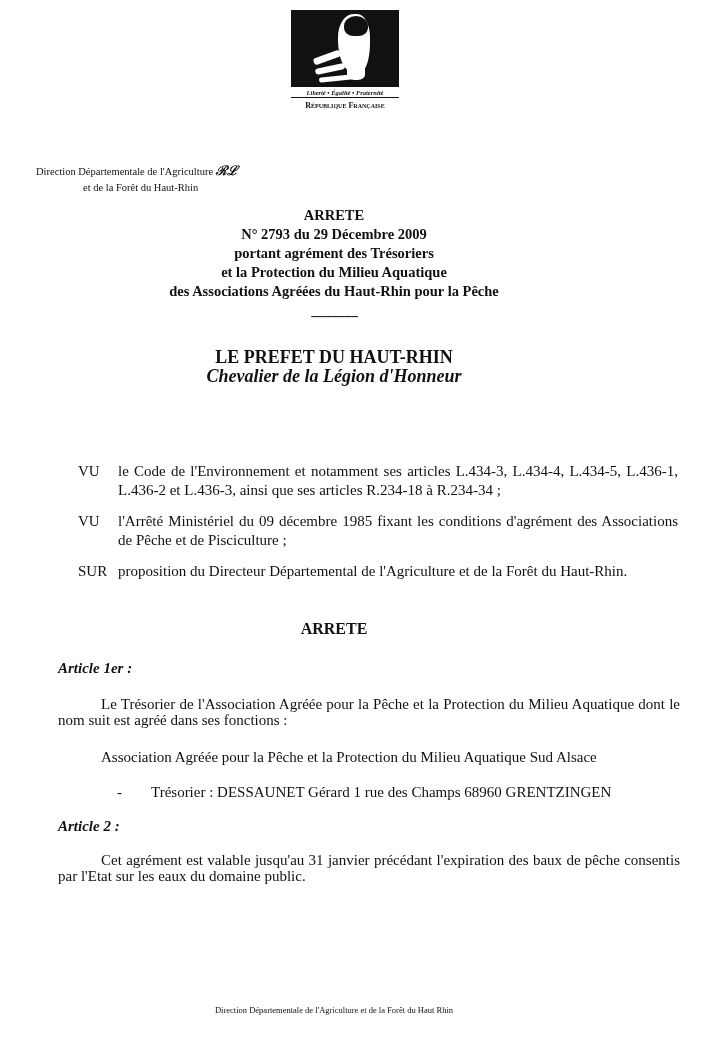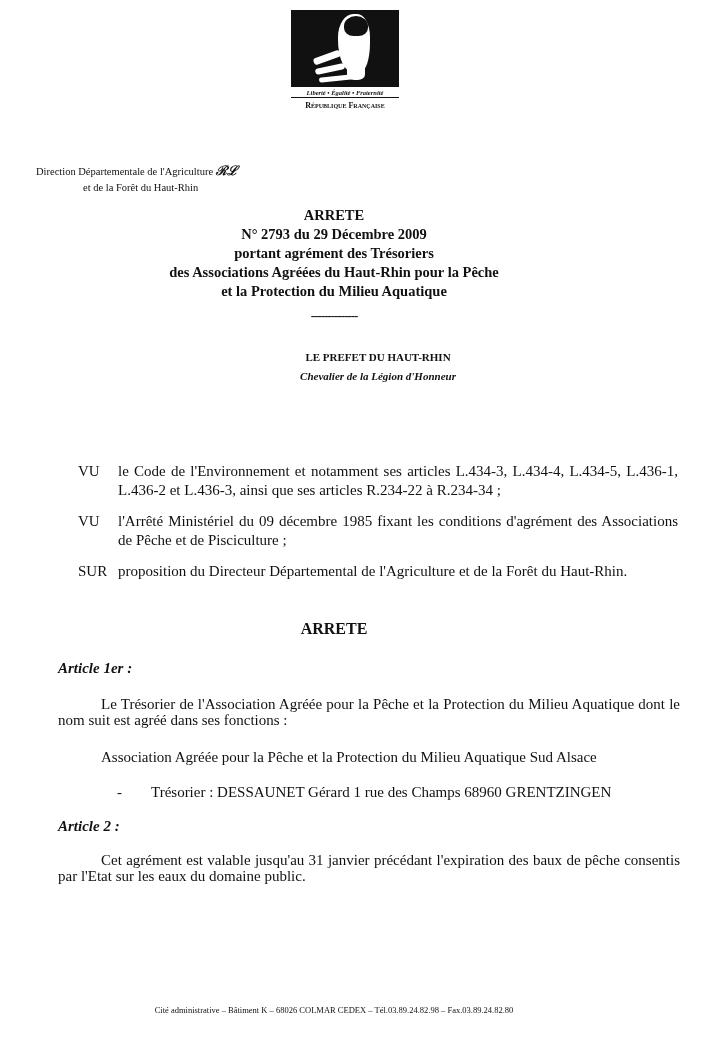--- a/index.html
+++ b/index.html
@@ -47,21 +47,21 @@
       font-size: 8px; font-weight: bold; white-space: nowrap; font-variant: small-caps;
     }
     
     #dir-header { left: 36px; top: 163px; font-size: 10.5px; line-height: 16px; }
     #dir-header .l2 { padding-left: 47px; }
     #dir-header .initials { font-style: italic; font-weight: bold; font-size: 13px; }
     
     .center { left: 0; width: 668px; text-align: center; }
     #title-block { top: 206px; font-size: 14.5px; font-weight: bold; line-height: 19px; }
     #title-sep { top: 308px; font-size: 13px; font-weight: bold; letter-spacing: -1px; }
-    #prefet-block { top: 348px; font-size: 11px; line-height: 19px; padding-left: 44px; }
+    #prefet-block { top: 348px; font-size: 18px; line-height: 19px; }
     #prefet-block .p1 { font-weight: bold; }
     #prefet-block .p2, #prefet-block .p3 { font-weight: bold; font-style: italic; }
     
     .visa { left: 58px; width: 620px; font-size: 15px; line-height: 19px; }
     .visa .kw { position: absolute; left: 12px; top: 0; margin-left: 8px; }
     .visa .txt { margin-left: 60px; text-align: justify; text-align-last: left; }
     #visa-1 { top: 462px; }
     #visa-2 { top: 512px; }
     #visa-3 { top: 562px; }
     #arrete-heading { top: 620px; font-size: 16px; font-weight: bold; }
@@ -99,33 +99,33 @@
     <span>Direction Départementale de l'Agriculture</span>
     <span class="initials">ℛℒ</span>
   </div>
   <div class="l2">et de la Forêt du Haut-Rhin</div>
 </div>
 
 <div id="title-block" class="abs center">
   <div>ARRETE</div>
   <div>N° 2793 du 29 Décembre 2009</div>
   <div>portant agrément des Trésoriers</div>
+  <div>et la Protection du Milieu Aquatique</div>
   <div>des Associations Agréées du Haut-Rhin pour la Pêche</div>
-  <div>et la Protection du Milieu Aquatique</div>
 </div>
 <div id="title-sep" class="abs center">--------------</div>
 
 <div id="prefet-block" class="abs center">
   <div class="p1">LE PREFET DU HAUT-RHIN</div>
   <div class="p2">Chevalier de la Légion d'Honneur</div>
 </div>
 
 <div id="visa-1" class="abs visa">
   <span class="kw">VU</span>
-  <div class="txt">le Code de l'Environnement et notamment ses articles L.434-3, L.434-4, L.434-5, L.436-1, L.436-2 et L.436-3, ainsi que ses articles R.234-22 à R.234-34 ;</div>
+  <div class="txt">le Code de l'Environnement et notamment ses articles L.434-3, L.434-4, L.434-5, L.436-1, L.436-2 et L.436-3, ainsi que ses articles R.234-18 à R.234-34 ;</div>
 </div>
 <div id="visa-2" class="abs visa">
   <span class="kw">VU</span>
   <div class="txt">l'Arrêté Ministériel du 09 décembre 1985 fixant les conditions d'agrément des Associations de Pêche et de Pisciculture ;</div>
 </div>
 <div id="visa-3" class="abs visa">
   <span class="kw">SUR</span>
   <div class="txt">proposition du Directeur Départemental de l'Agriculture et de la Forêt du Haut-Rhin.</div>
 </div>
 
@@ -135,14 +135,14 @@
 <div id="art1-body" class="abs para"><span class="indent"></span><span>Le Trésorier de l'Association Agréée pour la Pêche et la Protection du Milieu Aquatique dont le nom suit est agréé dans ses fonctions :</span></div>
 <div id="art1-assoc" class="abs">Association Agréée pour la Pêche et la Protection du Milieu Aquatique Sud Alsace</div>
 <div id="art1-treas" class="abs">
   <span class="dash">-</span><span>Trésorier : DESSAUNET Gérard 1 rue des Champs 68960 GRENTZINGEN</span>
 </div>
 
 <div id="art2-title" class="abs art-title">Article 2 :</div>
 <div id="art2-body" class="abs para"><span class="indent"></span><span>Cet agrément est valable jusqu'au 31 janvier précédant l'expiration des baux de pêche consentis par l'Etat sur les eaux du domaine public.</span></div>
 
 <div id="footer" class="abs center">
-  <div>Cité administrative – Bâtiment K – 68026 COLMAR CEDEX – Tél.03.89.24.82.98 – Fax.03.89.24.82.80</div>
+  <div>Direction Départementale de l'Agriculture et de la Forêt du Haut Rhin</div>
 </div>
 
 </body></html>

